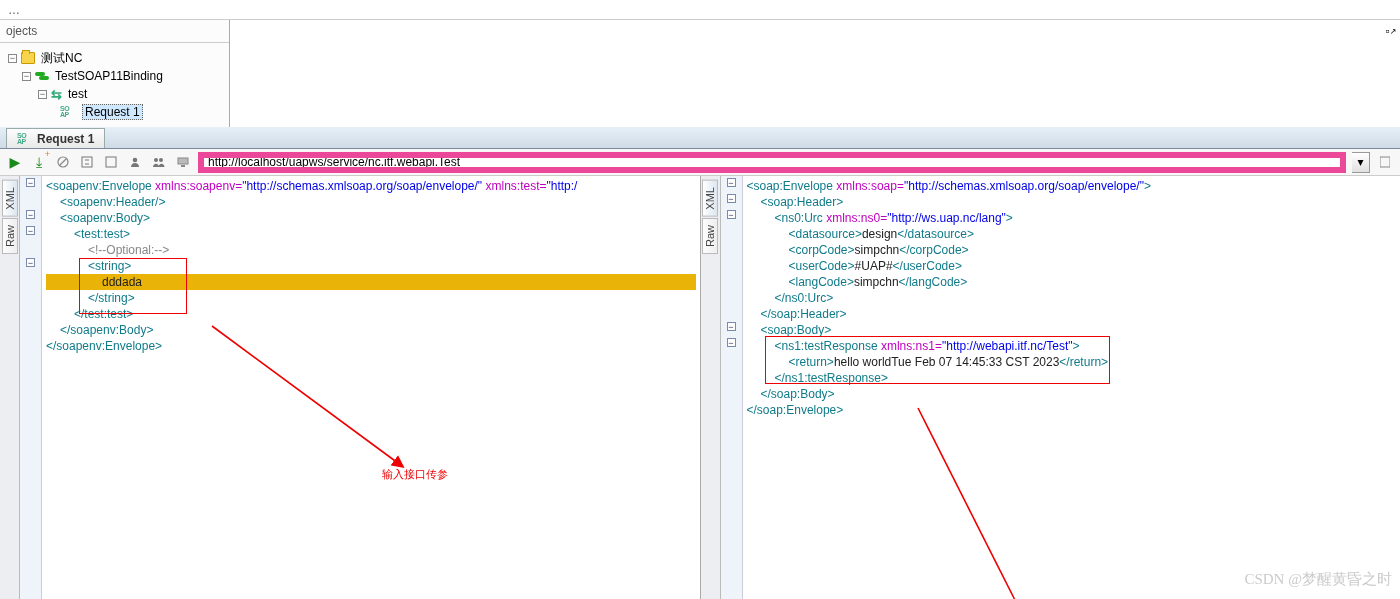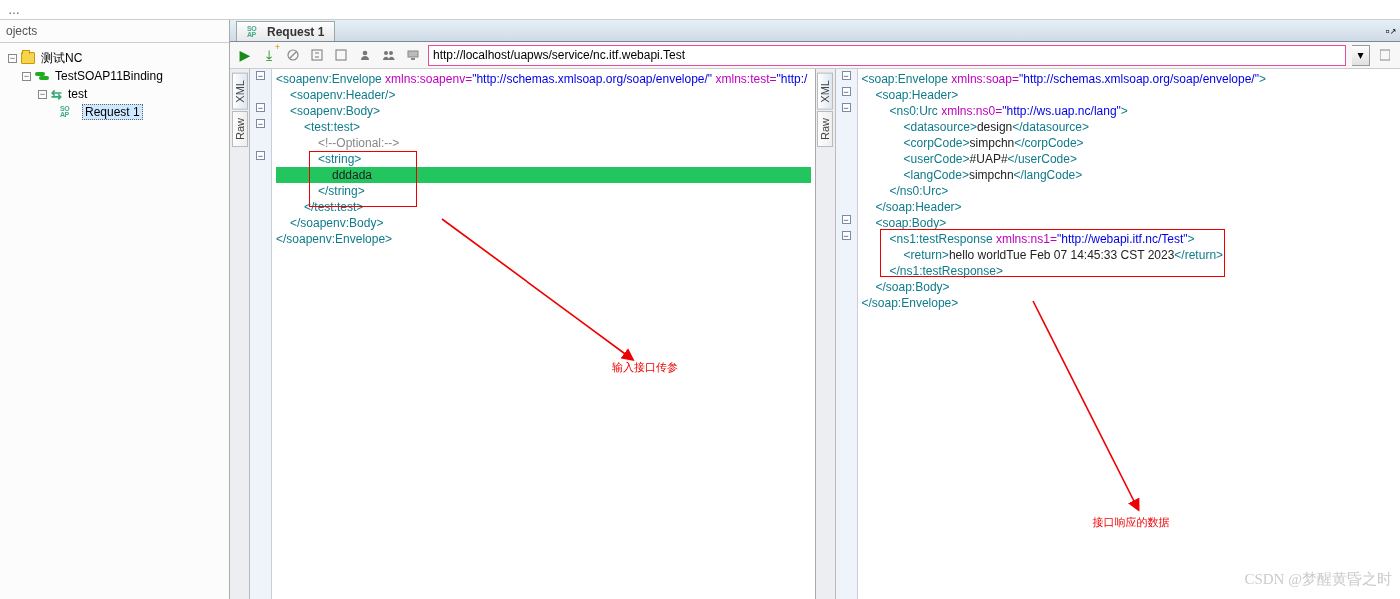--- a/index.html
+++ b/index.html
@@ -1,18 +1,18 @@
 <!DOCTYPE html>
 <html><head>
 <meta charset="utf-8">
 <style>
 * { margin:0; padding:0; box-sizing:border-box; font-family:"Microsoft YaHei",Tahoma,Arial,sans-serif; font-size:12px; }
 body { background:#fff; width:1400px; height:599px; overflow:hidden; position:relative; }
 .topbar { height:20px; background:#fff; border-bottom:1px solid #ccc; display:flex; align-items:center; padding:0 8px; gap:24px; color:#555; overflow:hidden; }
-.main { display:flex; height:calc(100% - 20px); }
+.main { display:flex; height:calc(100% - 20px);flex-direction:column; }
 .sidebar { width:230px; border-right:1px solid #aaa; background:#fcfcfc; position:relative; }
 .side-head { padding:4px 6px; border-bottom:1px solid #ccc; color:#555; }
 .tree { padding:6px 4px; }
 .tree-row { display:flex; align-items:center; gap:4px; height:18px; padding-left:0; cursor:pointer; white-space:nowrap; }
 .tree-row.sel span.lbl { background:#cde8ff; border:1px dotted #666; padding:0 2px; }
 .exp { width:9px; height:9px; border:1px solid #888; color:#555; font-size:9px; line-height:7px; text-align:center; }
 .folder-ico { width:14px; height:12px; background:#f7d44c; border:1px solid #c99a00; border-radius:1px; position:relative; }
 .folder-ico::before { content:""; position:absolute; top:-3px; left:0; width:6px; height:3px; background:#f7d44c; border:1px solid #c99a00; border-bottom:none; }
 .iface-ico { width:14px; height:14px; position:relative; }
 .iface-ico::before,.iface-ico::after { content:""; position:absolute; width:10px; height:4px; border-radius:2px; }
@@ -21,41 +21,41 @@
 .soap-ico { width:18px; height:12px; font-size:7px; line-height:6px; color:#4a8; font-weight:bold; letter-spacing:-0.5px; text-align:left; }
 .lbl { padding:0 2px; }
 
 .content { flex:1; display:flex; flex-direction:column; }
 .tabbar { height:22px; background:linear-gradient(#e6f0f8,#d0dae6); border-bottom:1px solid #7a8a9a; display:flex; align-items:flex-end; padding-left:6px; }
 .tab { height:20px; background:linear-gradient(#fdfdfd,#e8e8e8); border:1px solid #9aa; border-bottom:none; padding:0 10px; display:flex; align-items:center; gap:4px; font-weight:bold; color:#333; }
 .tools { height:27px; border-bottom:1px solid #ccc; display:flex; align-items:center; padding:0 6px; gap:6px; background:#f7f7f7; }
 .tbtn { width:18px; height:18px; border:1px solid transparent; display:flex; align-items:center; justify-content:center; cursor:pointer; }
 .run { color:#1a8a1a; font-size:14px; }
 .plus-arr { position:relative; color:#1a8a1a; font-size:14px; }
-.url { flex:1; height:21px; border:1px solid #ec4899; background:#fff; padding:0 4px; font-size:12px; }
+.url { flex:1; height:21px; border:6px solid #ec4899; background:#fff; padding:0 4px; font-size:12px; }
 .dd-caret { width:18px; height:21px; border:1px solid #999; border-left:none; background:linear-gradient(#fff,#e0e0e0); display:flex; align-items:center; justify-content:center; }
 
 .panes { flex:1; display:flex; min-height:0; }
 .pane { flex:1; display:flex; border-right:1px solid #aaa; min-width:0; }
 .pane:last-child { border-right:none; }
 .side-tabs { width:20px; background:#eceef2; border-right:1px solid #bbb; display:flex; flex-direction:column; align-items:center; padding-top:4px; gap:1px; }
 .vt { writing-mode:vertical-rl; transform:rotate(180deg); padding:6px 1px; border:1px solid #bbb; background:linear-gradient(90deg,#eee,#fdfdfd); font-size:11px; color:#444; cursor:pointer; }
 .vt.act { background:linear-gradient(90deg,#dce6f0,#fff); }
 .gutter { width:22px; background:#eef4fa; border-right:1px solid #ccd; display:flex; flex-direction:column; align-items:center; padding-top:2px; gap:0; }
 .fold { width:9px; height:9px; border:1px solid #7a8aaa; background:#fff; color:#335; font-size:9px; line-height:8px; text-align:center; margin-bottom:7px; }
 .code { flex:1; overflow:auto; padding:2px 4px; line-height:16px; background:#fff; font-family:Consolas,Menlo,monospace; font-size:12px; position:relative; }
 .line { white-space:pre; }
 .tag { color:#0f7b8a; }
 .attr { color:#c000c0; }
 .val { color:#0000e8; }
 .txt { color:#222;margin-top:32px; }
 .cm  { color:#888; }
 .i1{padding-left:14px}.i2{padding-left:28px}.i3{padding-left:42px}.i4{padding-left:56px}
 
-.hl-line { background:#22c55e; }
+.hl-line { background:#eab308; }
 .redbox { position:absolute; border:1.5px solid #e00; pointer-events:none; }
 .annot { position:absolute; pointer-events:none; }
 .annot-lbl { position:absolute; color:#e00; font-size:11px; font-family:Microsoft YaHei,sans-serif; }
 .watermark { position:absolute; bottom:10px; right:8px; color:rgba(180,180,180,0.7); font-size:15px; font-family:Microsoft YaHei; }
 .rightctl { position:absolute; right:0; top:20px; width:18px; height:22px; display:flex; align-items:center; justify-content:center; }
 
 svg { pointer-events:none; }
 </style>
 </head>
 <body>

